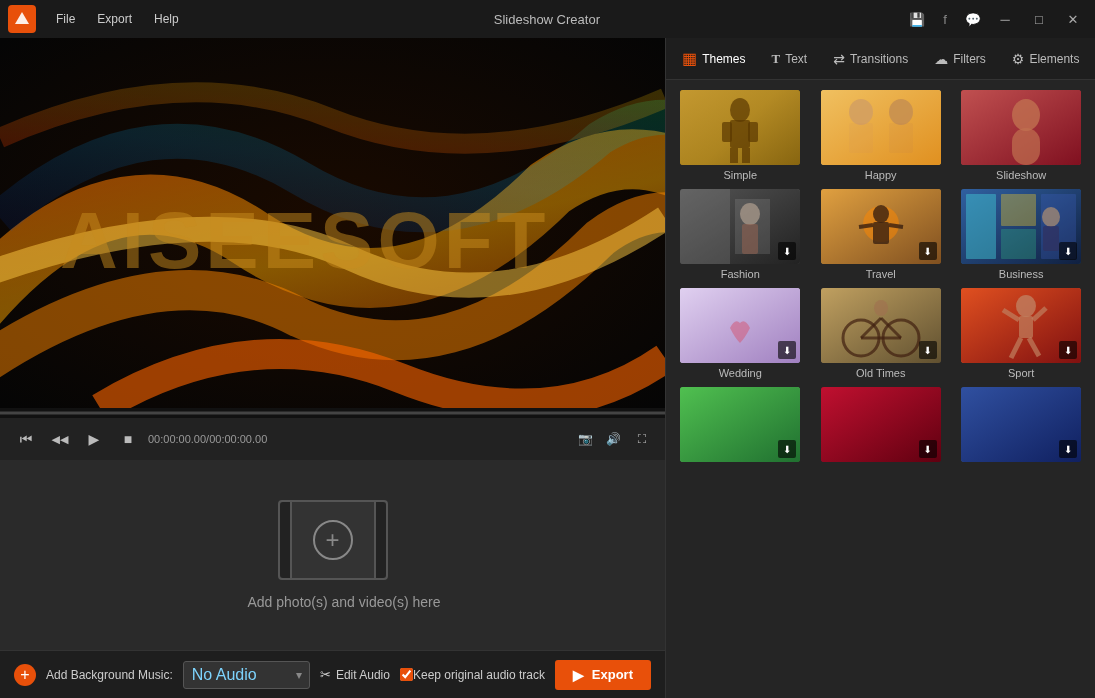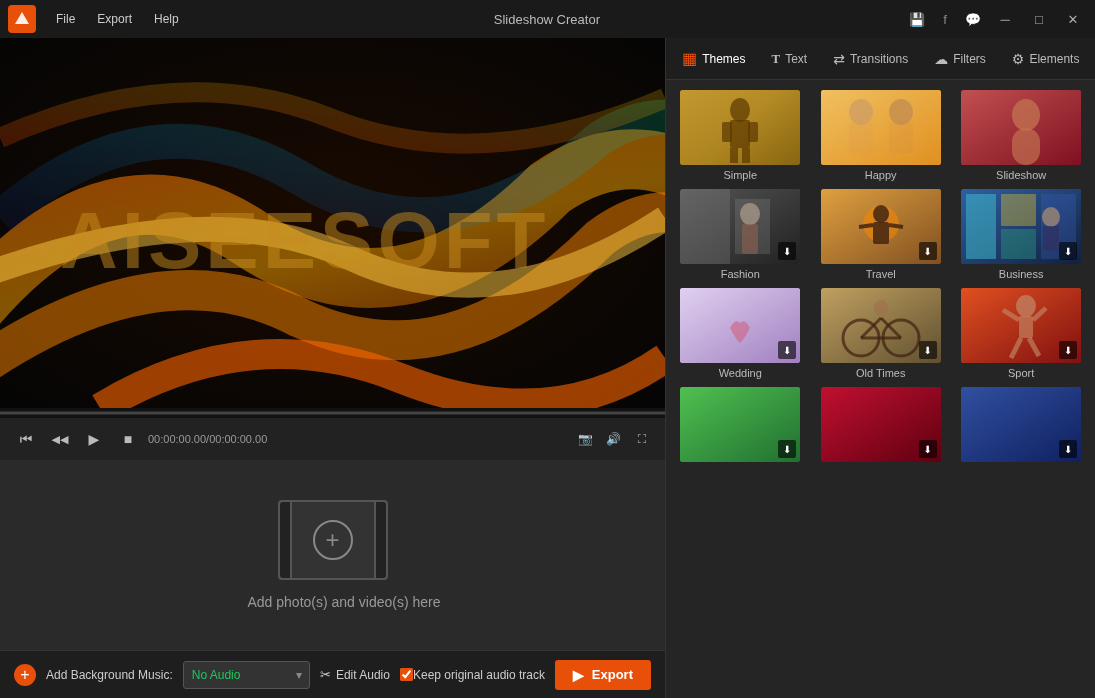--- a/index.html
+++ b/index.html
@@ -220,22 +220,22 @@
     #audio-select-wrapper {
       flex: 1;
       position: relative;
     }
     #audio-select-wrapper select {
       width: 100%;
       height: 28px;
       background: #333;
       border: 1px solid #555;
       border-radius: 3px;
-      color: #22c55e;
-      font-size: 12px;
+      color: #7dd3fc;
+      font-size: 16px;
       padding: 0 8px;
       appearance: none;
       cursor: pointer;
     }
     #audio-select-wrapper::after {
       content: '▾';
       position: absolute;
       right: 8px;
       top: 50%;
       transform: translateY(-50%);

